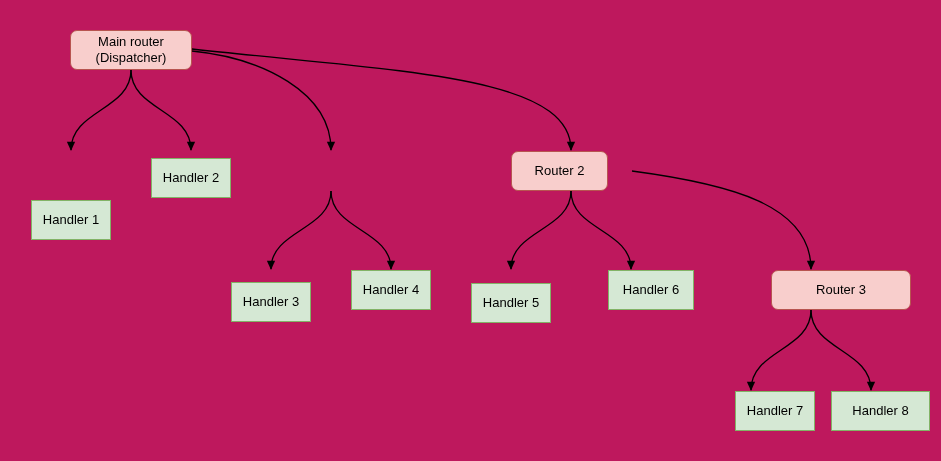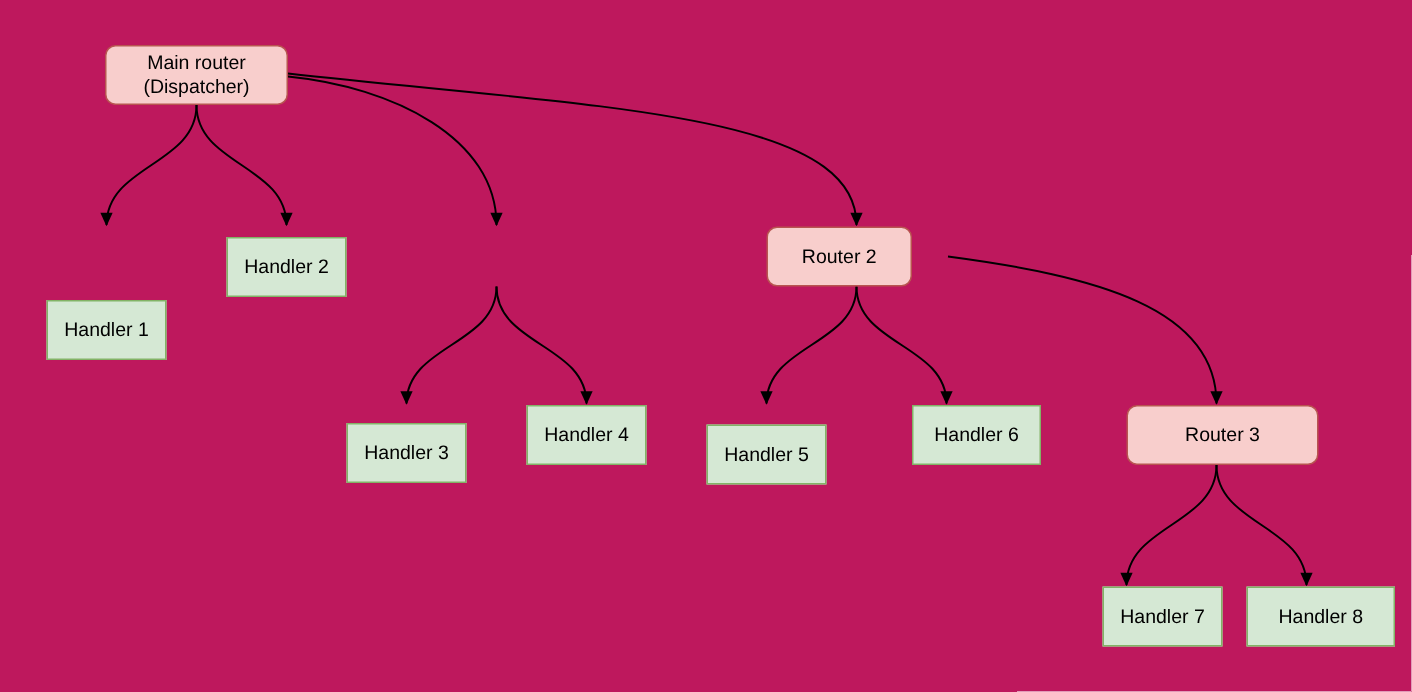--- a/index.html
+++ b/index.html
@@ -79,19 +79,19 @@
   <div class="node router" style="left:511px; top:151px; width:97px; height:40px;">Router 2</div>
 
   <div class="node handler" style="left:231px; top:270px; width:80px; height:40px;margin-top:12px;">Handler 3</div>
 
   <div class="node handler" style="left:351px; top:270px; width:80px; height:40px;">Handler 4</div>
 
   <div class="node handler" style="left:471px; top:270px; width:80px; height:40px;margin-top:13px;">Handler 5</div>
 
   <div class="node handler" style="left:608px; top:270px; width:86px; height:40px;">Handler 6</div>
 
-  <div class="node router" style="left:751px; top:270px; width:128px; height:40px;">Router 3</div>
+  <div class="node router" style="left:771px; top:270px; width:140px; height:40px;">Router 3</div>
 
   <div class="node handler" style="left:711px; top:391px; width:80px; height:40px;margin-left:24px;">Handler 7</div>
 
   <div class="node handler" style="left:831px; top:391px; width:99px; height:40px;">Handler 8</div>
 
 </div>
 
 </body></html>

